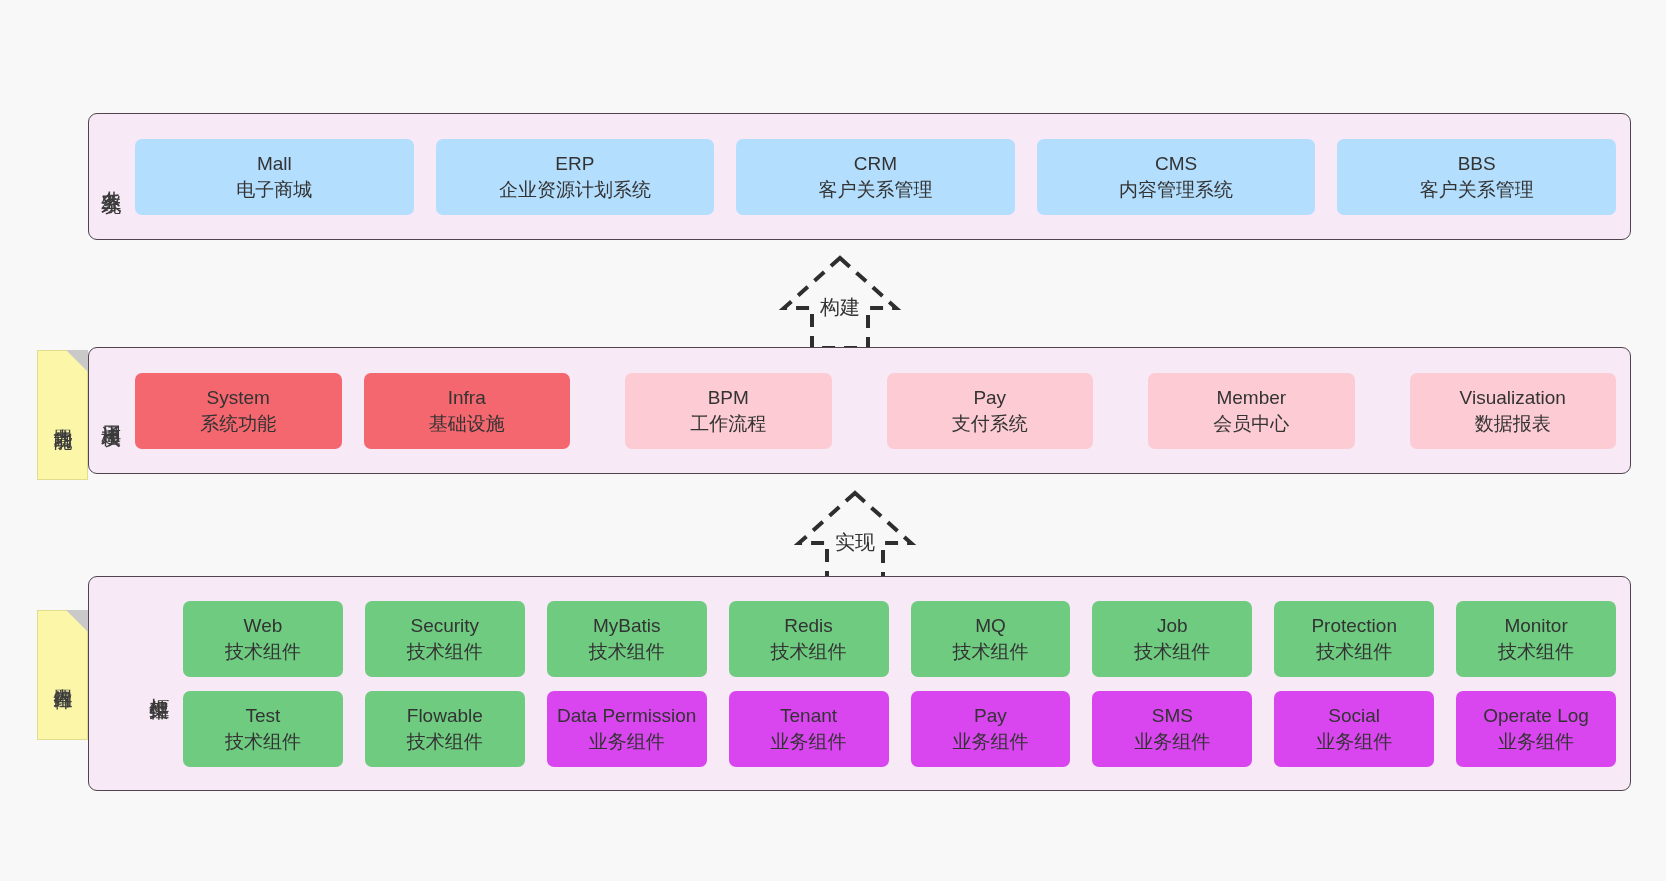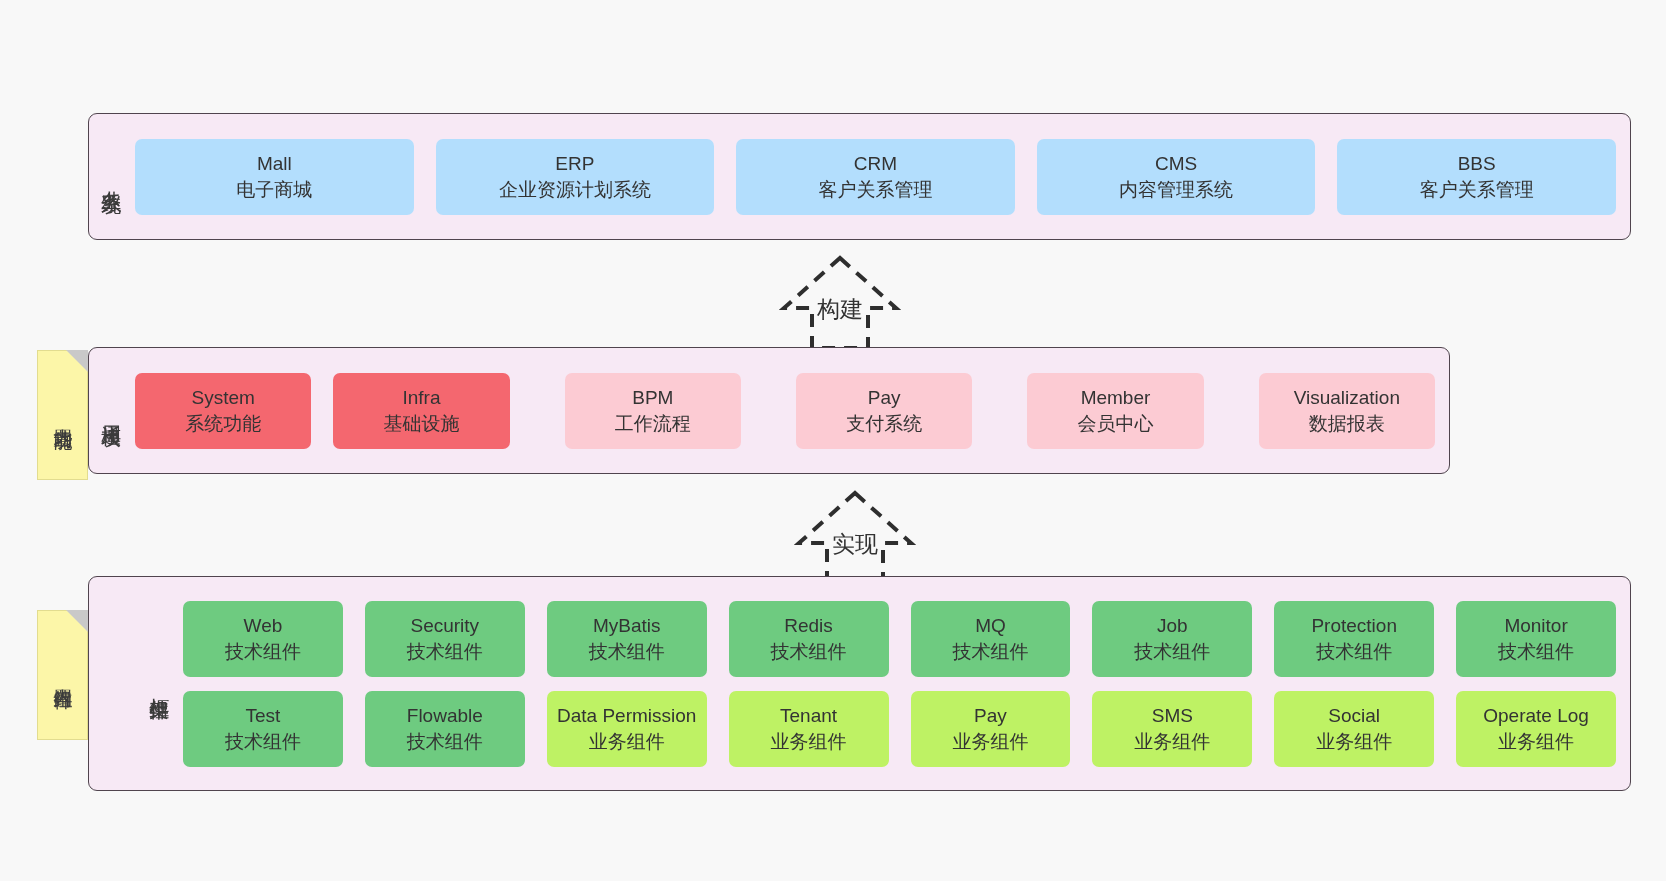--- a/index.html
+++ b/index.html
@@ -74,27 +74,27 @@
     white-space: pre-line;
   }
   .card .cname { display: block; }
   .card .csub  { display: block; }
 
   
   .fill-blue        { background: #b3defd; }
   .fill-red         { background: #f4676f; }
   .fill-pink        { background: #fccbd3; margin-left: 33px; }
   .fill-green       { background: #6ecb80; }
-  .fill-lightgreen  { background: #bef264; }
+  .fill-lightgreen  { background: #d946ef; }
 
   
   #layer-business { left: 88px;  top: 113px; width: 1543px; height: 127px; }
   #layer-business .row { height: 76px; }
 
-  #layer-modules  { left: 88px;  top: 347px; width: 1362px; height: 127px; }
+  #layer-modules  { left: 88px;  top: 347px; width: 1543px; height: 127px; }
   #layer-modules .row { height: 76px; }
 
   #layer-framework{ left: 88px;  top: 576px; width: 1543px; height: 215px; padding-left: 48px; }
   #layer-framework .row { height: 76px; }
 
   
   .note {
     position: absolute;
     width: 51px;
     background: #fcf6a8;
@@ -130,21 +130,21 @@
     position: absolute;
     width: 170px;
     height: 100px;
   }
   .arrow svg { display: block; width: 100%; height: 100%; }
   .arrow-label {
     position: absolute;
     left: 50%;
     transform: translateX(-50%);
     top: 42px;
-    font-size: 23px;
+    font-size: 20px;
     color: #333333;
     background: transparent;
     padding: 0 2px;
     white-space: nowrap;
     user-select: none;
     text-align: center;
   }
   #arrow-build   { left: 755px; top: 252px; }
   #arrow-realize { left: 770px; top: 487px; }
 </style>

